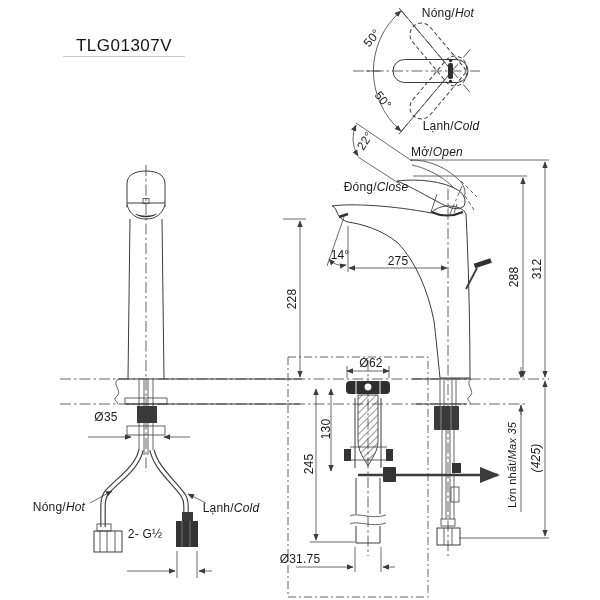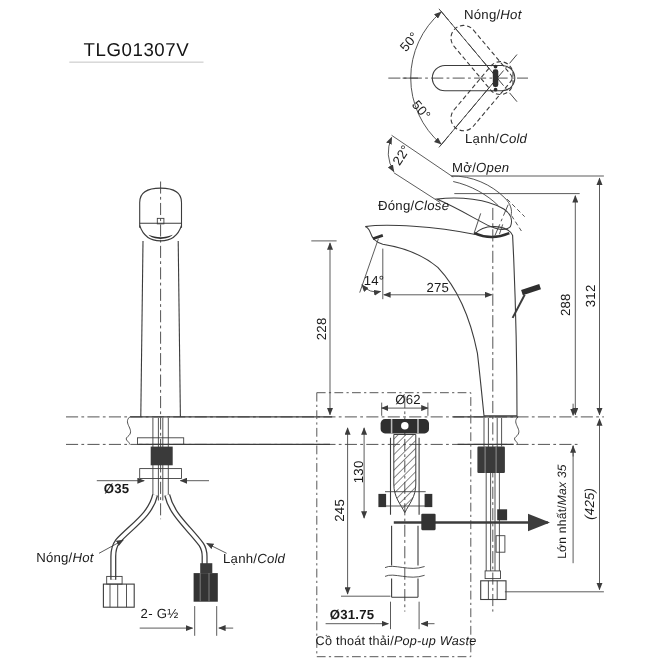--- a/index.html
+++ b/index.html
@@ -199,24 +199,23 @@
 <div class="lbl" style="left:437px;top:152px;text-align:center;"><span>Mở/</span><i>Open</i></div>
 <div class="lbl" style="left:376px;top:187px;"><span>Đóng/</span><i>Close</i></div>
 <div class="lbl" style="left:320px;top:255px;margin-left:20px;">14°</div>
 <div class="lbl" style="left:398px;top:261px;">275</div>
 <div class="lbl r90" style="left:292px;top:299px;">228</div>
 <div class="lbl r90" style="left:514px;top:277px;">288</div>
 <div class="lbl r90" style="left:537px;top:269px;">312</div>
 <div class="lbl r90" style="left:512px;top:465px;font-size:11px;"><span>Lớn nhất/</span><i>Max 35</i></div>
 <div class="lbl r90" style="left:536px;top:458px;font-style:italic;">(425)</div>
 
-<div class="lbl" style="left:106px;top:444px;font-weight:bold;">Ø35</div>
+<div class="lbl" style="left:106px;top:417px;">Ø35</div>
 <div class="lbl" style="left:59px;top:507px;"><span>Nóng/</span><i>Hot</i></div>
 <div class="lbl" style="left:231px;top:508px;"><span>Lạnh/</span><i>Cold</i></div>
-<div class="lbl" style="left:145px;top:558px;text-align:center;">2- G½</div>
+<div class="lbl" style="left:145px;top:534px;text-align:center;">2- G½</div>
 
 <div class="lbl" style="left:371px;top:363px;">Ø62</div>
 <div class="lbl r90" style="left:326px;top:429px;">130</div>
 <div class="lbl r90" style="left:309px;top:464px;">245</div>
-<div class="lbl" style="left:320px;top:559px;font-weight:bold;">Ø31.75</div>
-<div class="lbl" style="left:360px;top:584px;font-size:11.5px;"><span>Cồ thoát thải/</span><i>Pop-up Waste</i></div>
+<div class="lbl" style="left:300px;top:559px;">Ø31.75</div>
 
 </div>
 
 </body></html>

